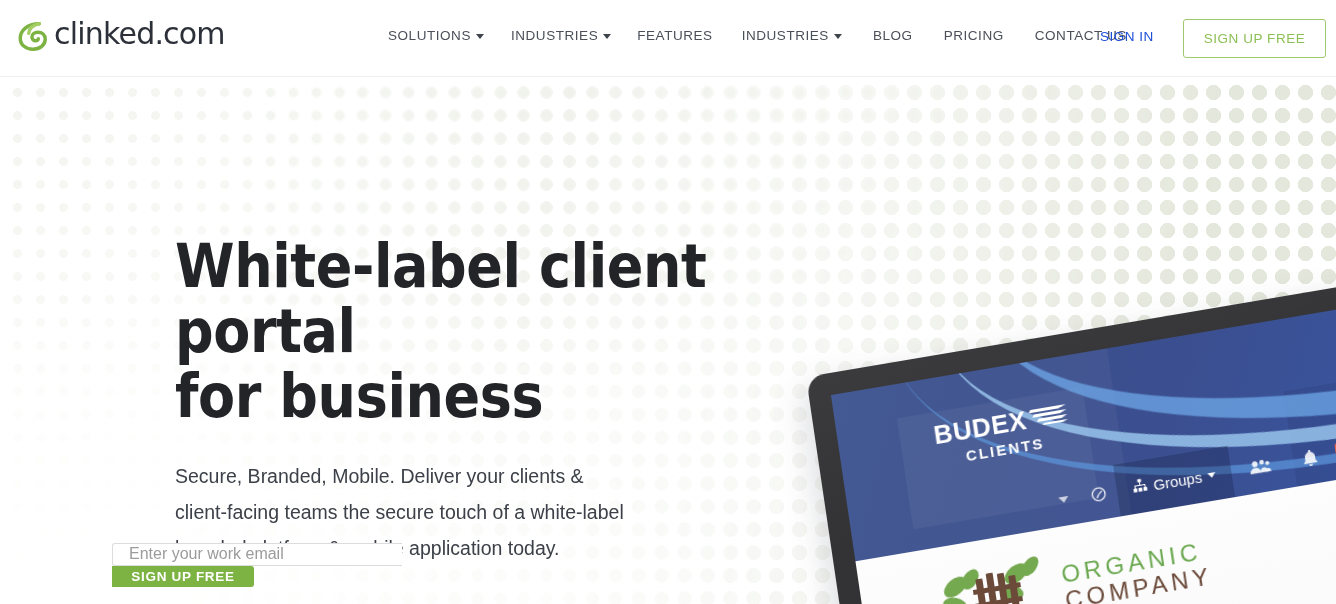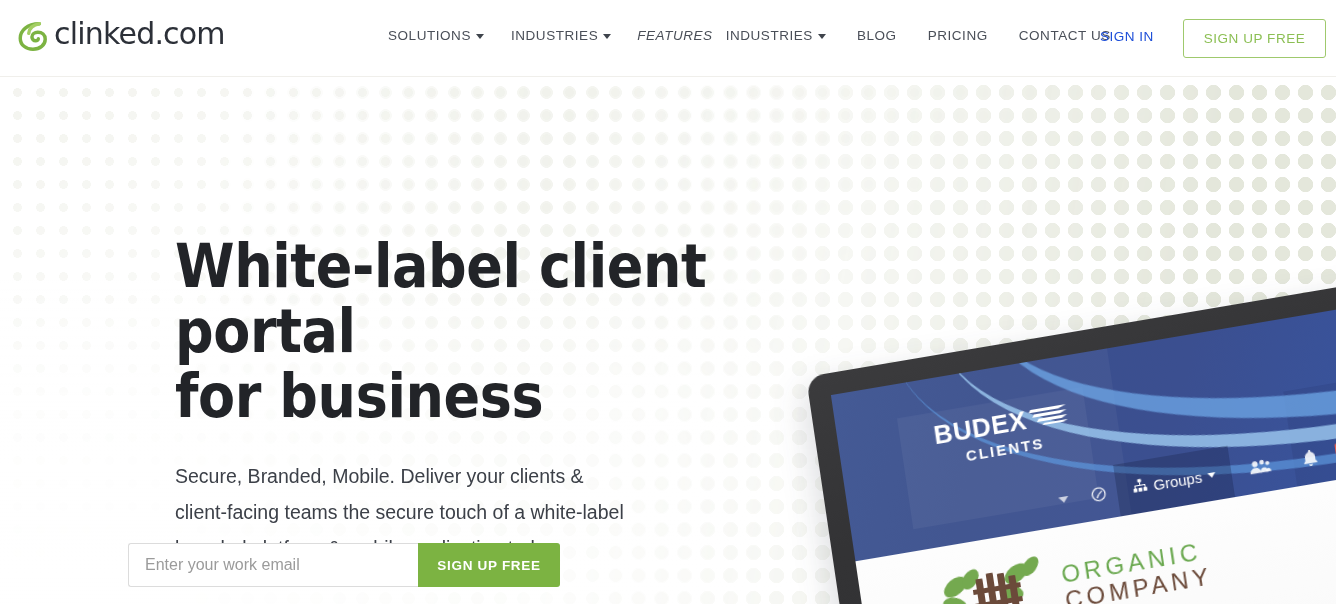--- a/index.html
+++ b/index.html
@@ -59,21 +59,21 @@
     color: #4a4f58;
     text-decoration: none;
     white-space: nowrap;
     display: inline-flex;
     align-items: center;
     gap: 5px;
     cursor: pointer;
   }
   .nav-gap-1 { margin-right: 27px; justify-content: center; }
   .nav-gap-2 { margin-right: 26px; text-align: center; }
-  .nav-gap-3 { margin-right: 13px; font-style: italic; }
+  .nav-gap-3 { margin-right: 29px; }
   .nav-gap-4 { margin-right: 31px; }
   .nav-gap-5 { margin-right: 31px; }
   .nav-gap-6 { margin-right: 31px; }
   .caret {
     display: inline-block;
     width: 0; height: 0;
     border-left: 4.5px solid transparent;
     border-right: 4.5px solid transparent;
     border-top: 5px solid #3f444c;
     position: relative;
@@ -178,25 +178,26 @@
     line-height: 36px;
     color: #3c4048;
     font-weight: 400;
     width: 540px;
     white-space: pre-line;
   }
 
   
   .signup-form {
     position: absolute;
-    left: 128px; top: 466px;
+    left: 112px; top: 466px;
     display: flex;
     align-items: stretch;
     height: 44px;
     z-index: 14;
+    flex-direction: column;
   }
   .email-input {
     width: 290px;
     height: 44px;
     border: 1px solid #dcdcdc;
     border-right: none;
     border-radius: 3px 0 0 3px;
     background: #fff;
     padding: 0 16px;
     font-size: 16px;

